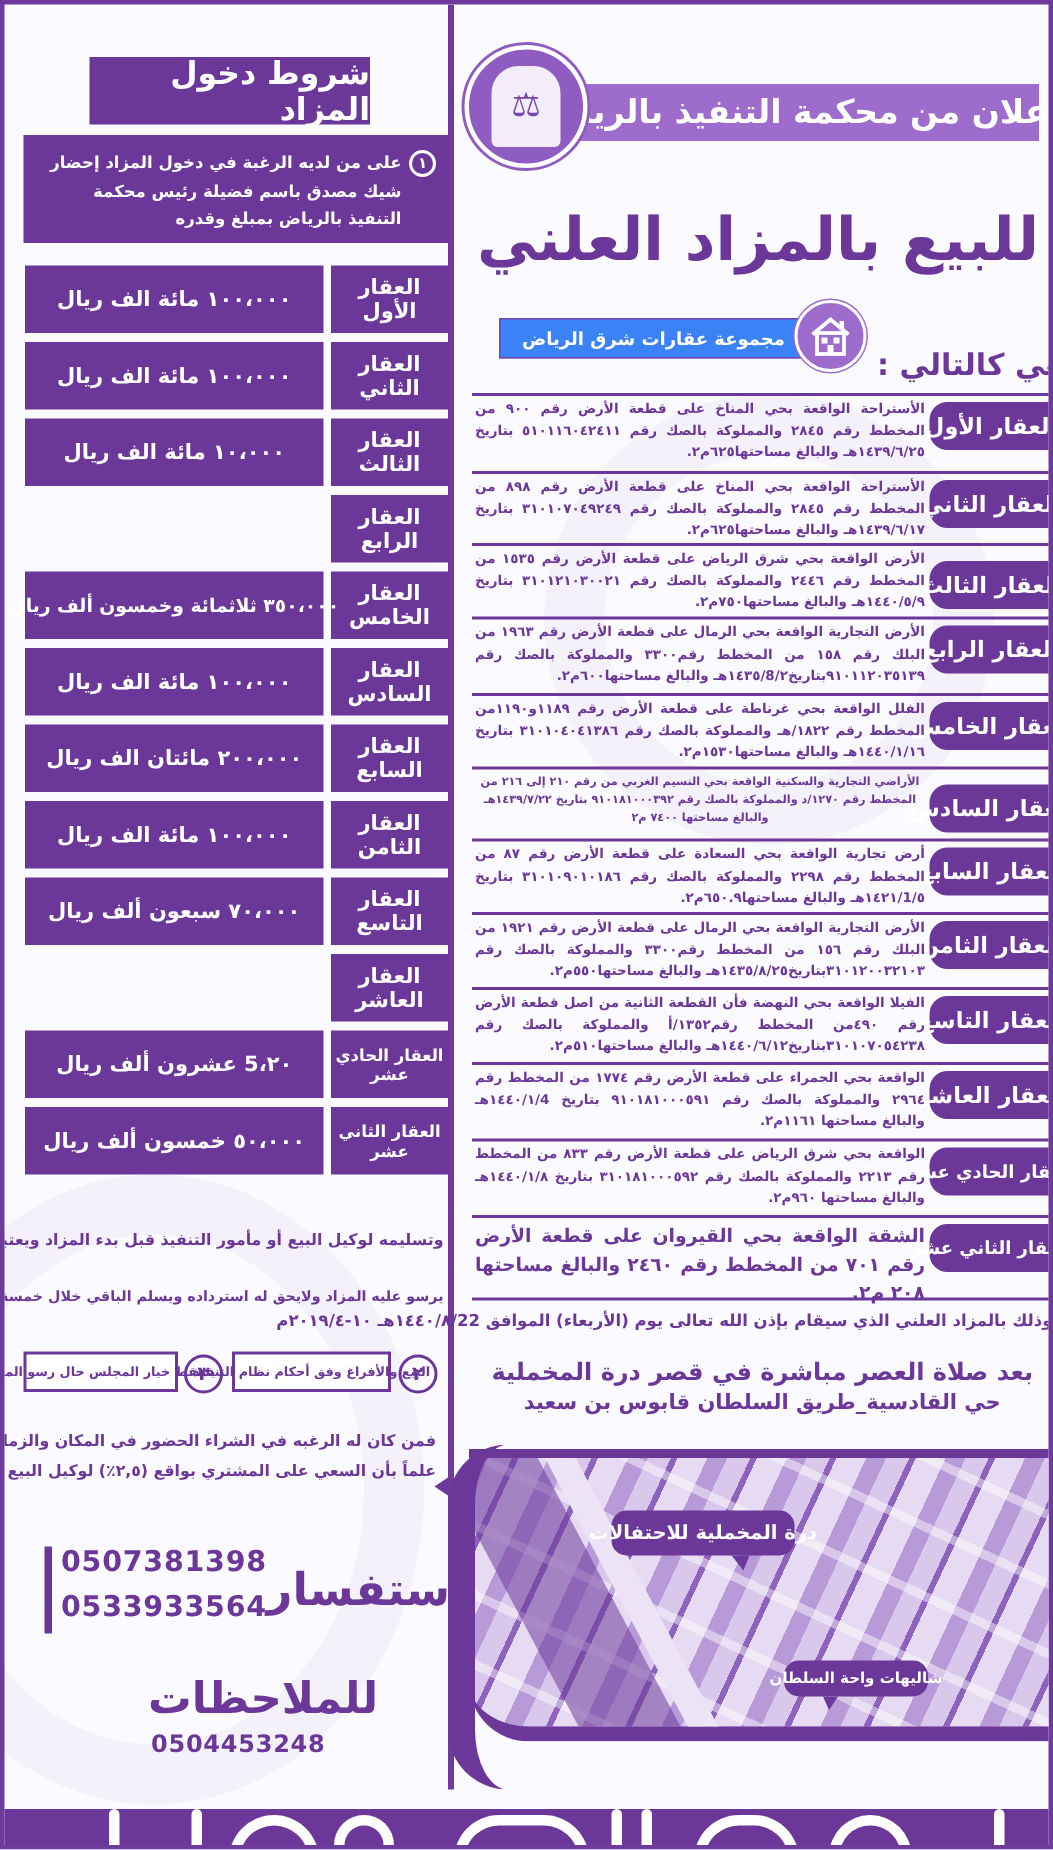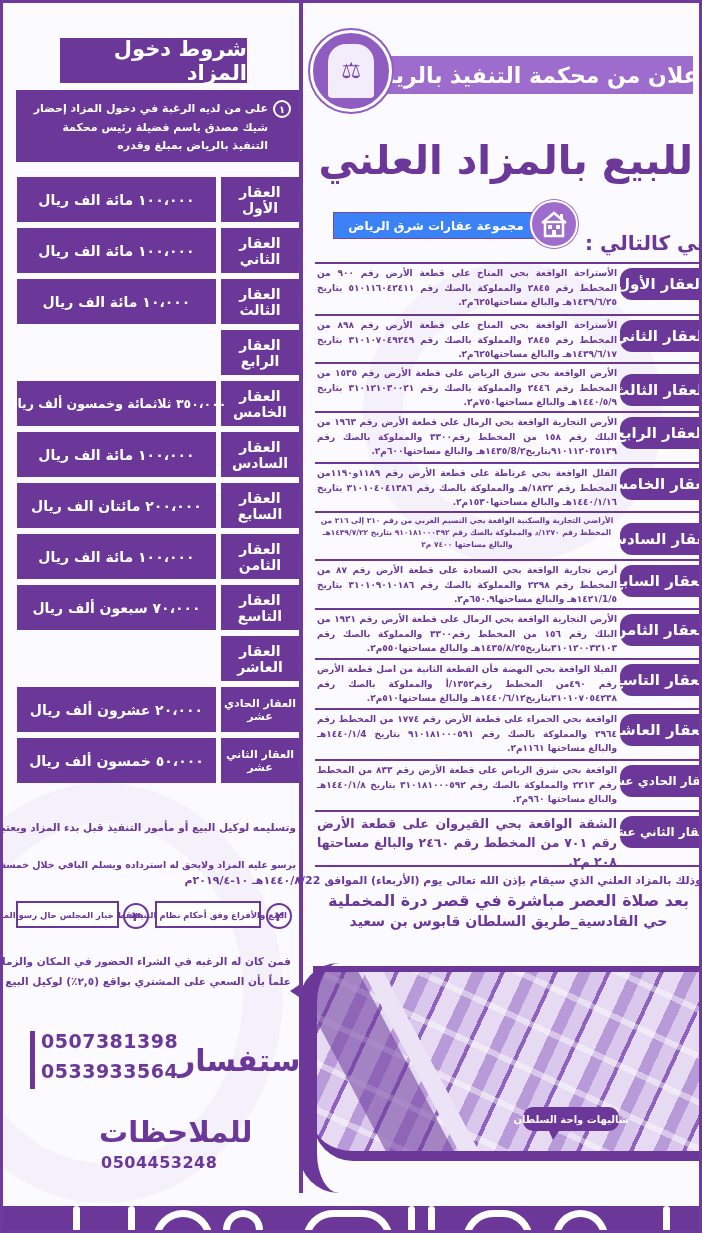--- a/index.html
+++ b/index.html
@@ -48,21 +48,21 @@
   .prop { position: absolute; left: 312px; width: 387px; }
   .prop-sep { position: absolute; left: 312px; width: 387px; height: 2px; background: #6b3799; }
   .prop-tag { position: absolute; right: 0; top: 4px; width: 82px; height: 32px; background: #6b3799; color: #fff; font-weight: bold; font-size: 15px; border-radius: 12px 0 0 12px; display: flex; align-items: center; justify-content: center; white-space: nowrap; }
   .prop-tag.small { font-size: 12px; }
   .prop-text { position: absolute; left: 2px; top: 2px; width: 300px; color: #6b3799; font-size: 9px; font-weight: bold; line-height: 14.5px; text-align: justify; text-align-last: right; }
   .prop-text.tiny { font-size: 7.5px; line-height: 12px; text-align: center; text-align-last: center; }
   .prop-text.big { font-size: 12.5px; line-height: 19px; }
 
   .sale-info { position: absolute; left: 312px; top: 871px; width: 387px; text-align: center; color: #6b3799; font-weight: bold; }
   .sale-line1 { font-size: 11px; white-space: nowrap; }
-  .sale-line2 { font-size: 16px; margin-top: 4px; white-space: nowrap; }
+  .sale-line2 { font-size: 16px; margin-top: 18px; white-space: nowrap; }
   .sale-line3 { font-size: 14px; margin-top: 3px; white-space: nowrap; }
 
   .map { position: absolute; left: 310px; top: 963px; width: 392px; height: 195px; background: repeating-linear-gradient(115deg, #b99ad8 0 12px, #d9c8ec 12px 26px, #8e62bd 26px 30px, #e6dbf2 30px 48px), #c7addf; border-top: 6px solid #6b3799; border-bottom: 10px solid #6b3799; overflow: hidden; border-radius: 0 0 0 40px; }
   .map-grid { position: absolute; inset: 0; background: repeating-linear-gradient(25deg, transparent 0 36px, rgba(255,255,255,0.45) 36px 42px); }
   .map-road { position: absolute; left: 40px; top: -20px; width: 60px; height: 260px; background: #6e3a9c; opacity: 0.55; transform: rotate(-28deg); }
   .map-road2 { position: absolute; left: 110px; top: -20px; width: 18px; height: 260px; background: #ece3f6; transform: rotate(-28deg); }
   .map-curve { position: absolute; left: 296px; top: 960px; width: 40px; height: 230px; border-left: 18px solid #6b3799; border-radius: 60px 0 0 60px; }
   .callout { position: absolute; background: #6b3799; color: #fff; font-weight: bold; border-radius: 10px; display: flex; align-items: center; justify-content: center; white-space: nowrap; }
   .callout1 { left: 405px; top: 1004px; width: 122px; height: 30px; font-size: 13px; }
   .callout2 { left: 520px; top: 1104px; width: 96px; height: 24px; font-size: 10px; }
@@ -120,21 +120,21 @@
     </div>
     <div class="price-row" style="top:582px">
       <div class="price-label">العقار التاسع</div>
       <div class="price-value">٧٠،٠٠٠ سبعون ألف ريال</div>
     </div>
     <div class="price-row" style="top:633px">
       <div class="price-label">العقار العاشر</div>
     </div>
     <div class="price-row" style="top:684px">
       <div class="price-label small">العقار الحادي عشر</div>
-      <div class="price-value">٢٠،٠٠٠ عشرون ألف ريال</div>
+      <div class="price-value">٢٠،5 عشرون ألف ريال</div>
     </div>
     <div class="price-row" style="top:735px">
       <div class="price-label small">العقار الثاني عشر</div>
       <div class="price-value">٥٠،٠٠٠ خمسون ألف ريال</div>
     </div>
 
     <div class="terms-text" style="top:818px">وتسليمه لوكيل البيع أو مأمور التنفيذ قبل بدء المزاد ويعتبر الشيك جزء من الثمن لمن</div>
     <div class="terms-text" style="top:856px; font-size:9.5px">يرسو عليه المزاد ولايحق له استرداده ويسلم الباقي خلال خمسة أيام عمل تالية لتاريخ البيع</div>
 
     <div class="num-circle purple term-num" style="left:263px;top:900px">٢</div>
@@ -243,20 +243,21 @@
     <div class="sale-line2">بعد صلاة العصر مباشرة في قصر درة المخملية</div>
     <div class="sale-line3">حي القادسية_طريق السلطان قابوس بن سعيد</div>
   </div>
 
   <div class="map">
     <div class="map-grid"></div>
     <div class="map-road"></div>
     <div class="map-road2"></div>
   </div>
   <div class="map-curve"></div>
+  <div class="callout callout1">درة المخملية للاحتفالات</div>
   <div class="callout callout2">شاليهات واحة السلطان</div>
 
   <div class="footer-band">
     <div class="footer-stroke" style="left:70px"></div>
     <div class="footer-stroke" style="left:125px"></div>
     <div class="footer-shape" style="left:150px;width:60px"></div>
     <div class="footer-shape" style="left:220px;width:40px"></div>
     <div class="footer-shape" style="left:300px;width:90px"></div>
     <div class="footer-stroke" style="left:405px"></div>
     <div class="footer-stroke" style="left:425px"></div>

